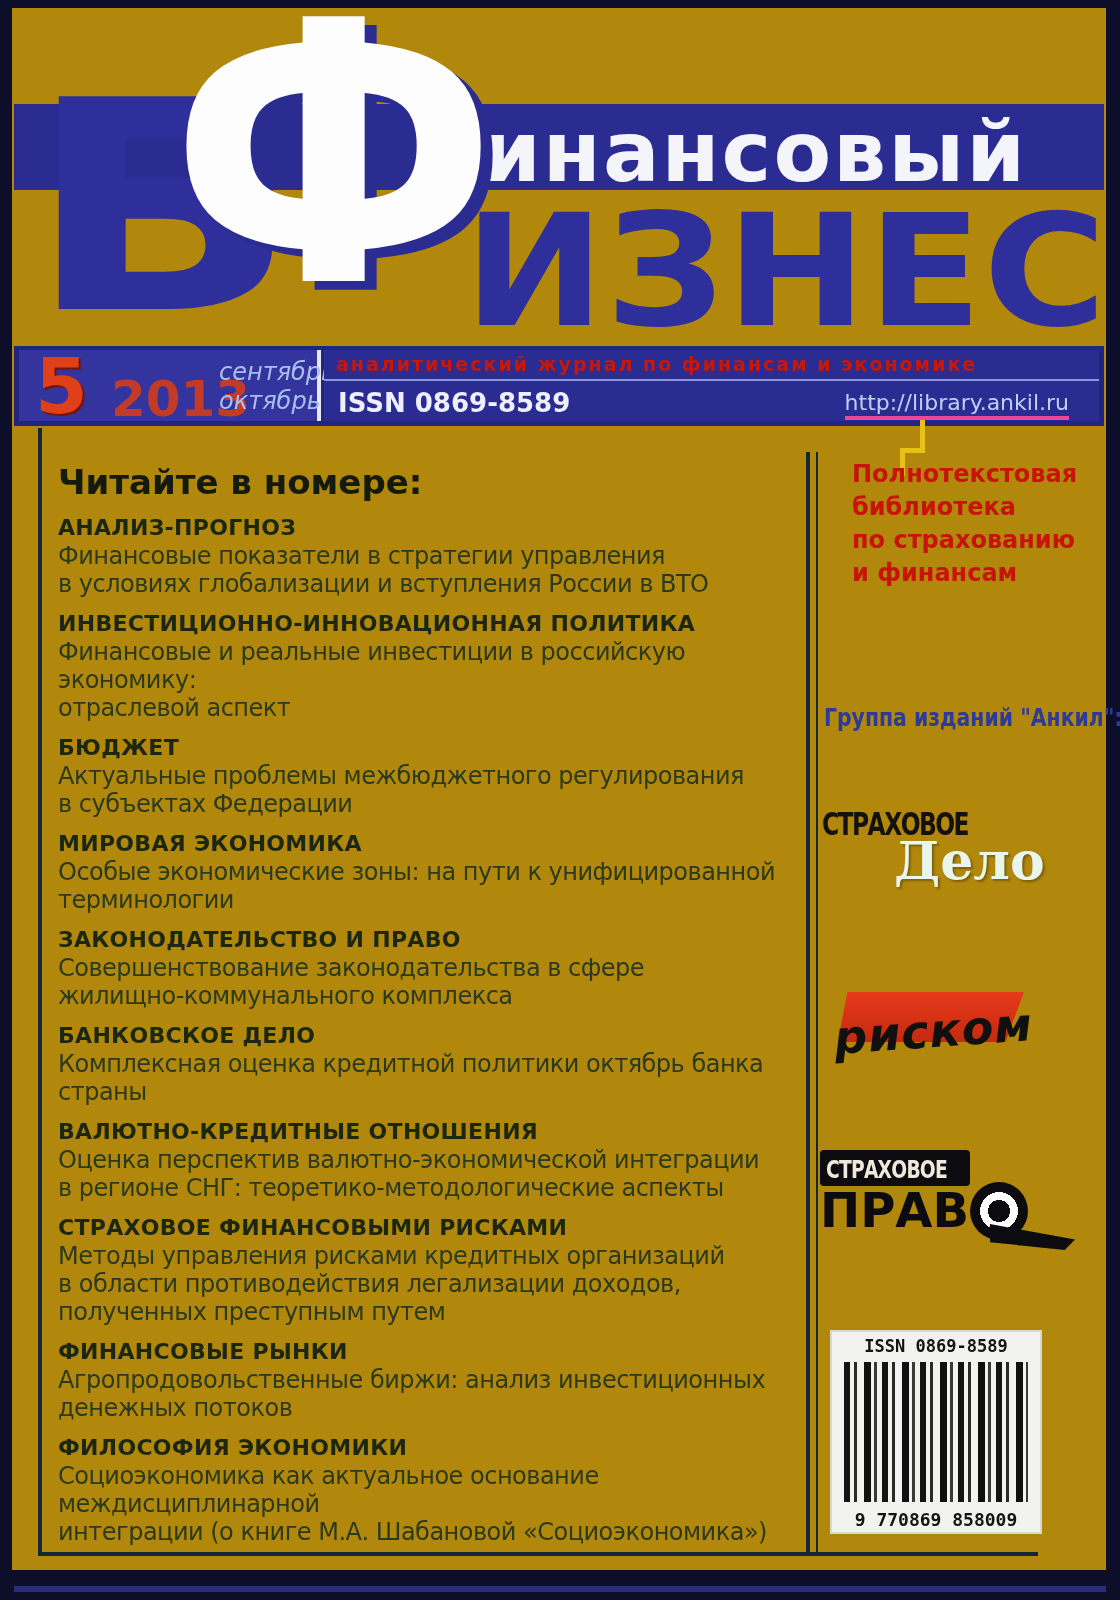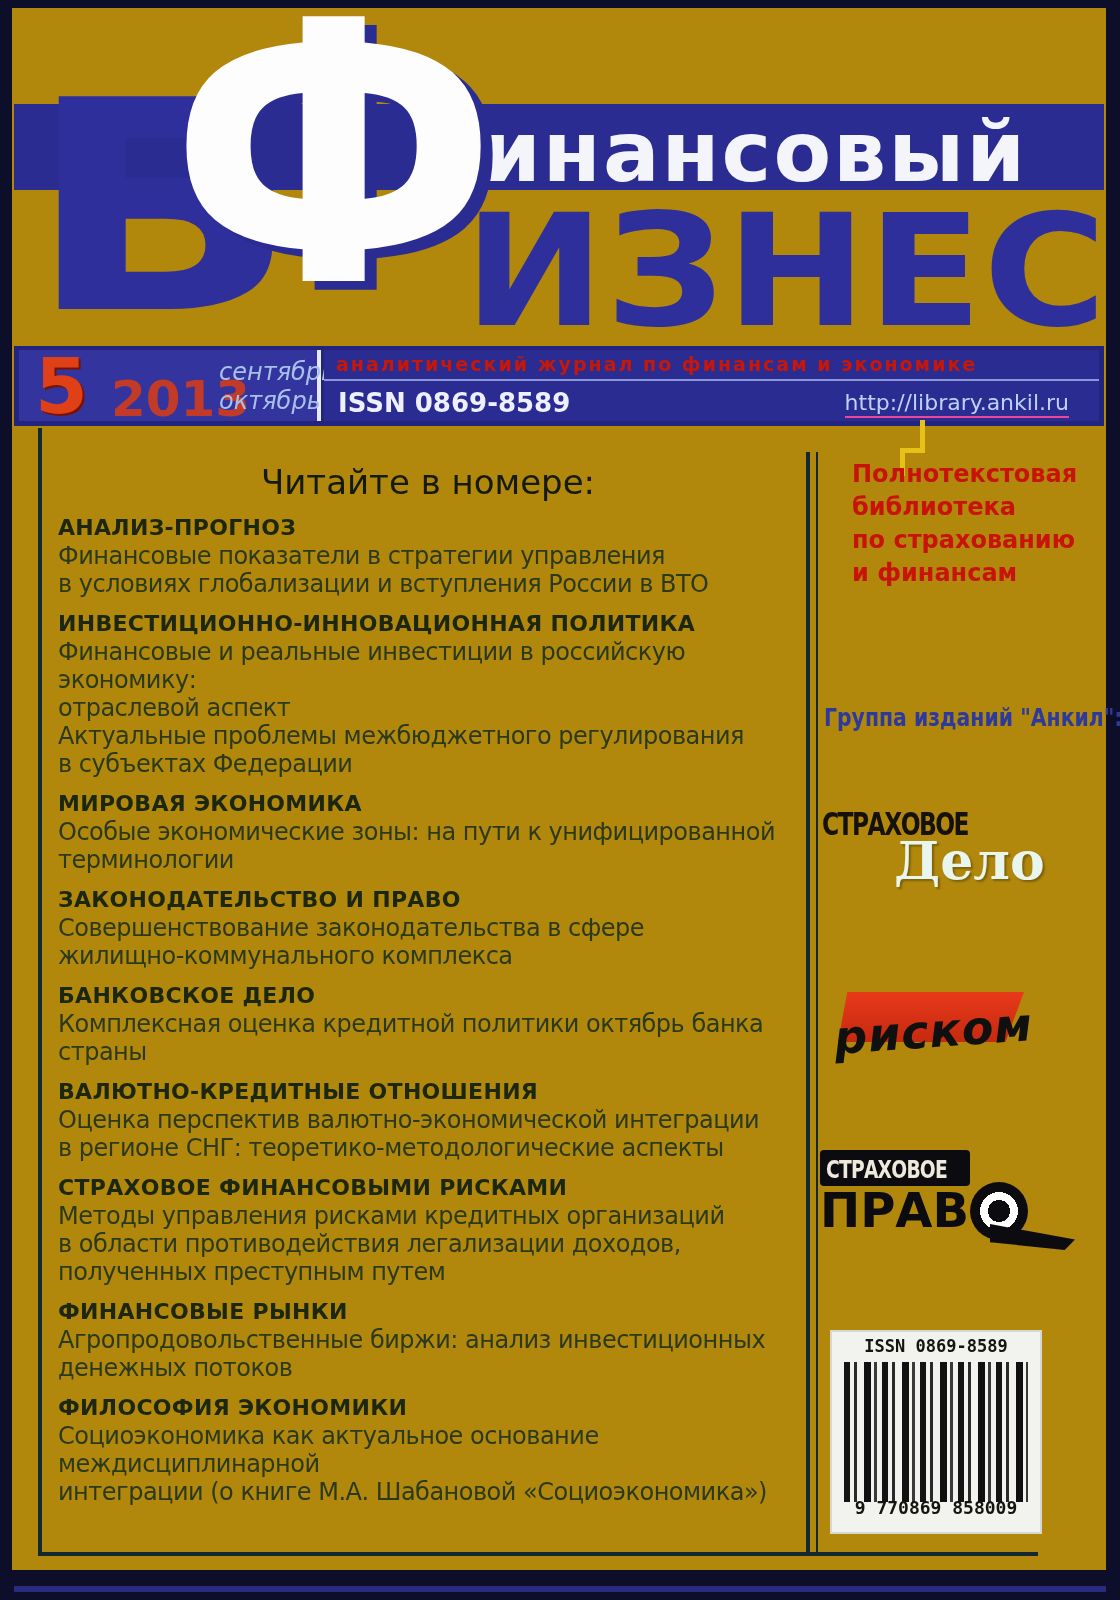--- a/index.html
+++ b/index.html
@@ -26,35 +26,35 @@
         text-shadow:2px 2px 0 #7a1200;}
   .year{position:absolute;left:92px;top:12px;font-weight:bold;font-size:50px;color:#c23a28;margin-top:8px;}
   .months{position:absolute;left:200px;top:8px;font-style:italic;font-size:24px;line-height:29px;
           color:#a8c0ec;}
   .right-box{position:absolute;left:310px;right:5px;top:4px;bottom:5px;background:#2b2c92;}
   .tagline{position:absolute;left:12px;top:3px;right:4px;font-weight:bold;font-size:19px;
            color:#c61708;letter-spacing:2px;white-space:nowrap;overflow:hidden;}
   .divline{position:absolute;left:0;right:0;top:29px;height:2px;background:#8b97d8;}
   .issn{position:absolute;left:14px;top:38px;font-weight:bold;font-size:26px;color:#eef0ff;}
   .url{position:absolute;right:30px;top:40px;font-size:22px;color:#bcd2f4;
-       border-bottom:2px solid #ec4899;padding-bottom:1px;}
+       border-bottom:4px solid #ec4899;padding-bottom:1px;}
   
   .conn{position:absolute;background:#e6c117;}
   .conn-v1{left:908px;top:412px;width:5px;height:32px;}
   .conn-h {left:888px;top:440px;width:25px;height:5px;}
   .conn-v2{left:888px;top:440px;width:5px;height:28px;}
   
   .rule{position:absolute;background:#132832;}
   .rule-left{left:26px;top:420px;width:4px;height:1128px;}
   .rule-bottom{left:26px;top:1544px;width:1000px;height:4px;}
   .rule-div1{left:794px;top:444px;width:4px;height:1100px;}
   .rule-div2{left:804px;top:444px;width:2px;height:1100px;}
   
   .toc{position:absolute;left:46px;top:454px;width:740px;color:#243014;}
-  .toc-h1{font-weight:normal;font-size:34px;color:#141a0c;margin:0 0 8px 0;text-align:center;}
+  .toc-h1{font-weight:bold;font-size:34px;color:#141a0c;margin:0 0 8px 0;}
   .sec-title{font-weight:bold;font-size:22px;line-height:28px;color:#1c2711;
              letter-spacing:0.3px;margin-top:12px;}
   .sec-line{font-size:24px;line-height:28px;color:#2b3a1c;letter-spacing:-0.5px;}
   
   .lib-note{position:absolute;left:840px;top:450px;font-weight:bold;font-size:24px;
             line-height:33px;color:#c81408;}
   .group-label{position:absolute;left:812px;top:696px;font-weight:bold;font-size:24px;
                color:#2c3a9e;white-space:nowrap;transform:scaleX(0.85);transform-origin:left;}
   
   .logo-delo{position:absolute;left:810px;top:798px;width:230px;height:96px;}
@@ -82,21 +82,21 @@
   .pravo-swoosh{position:absolute;left:170px;top:74px;width:85px;height:26px;background:#0c0c10;
              clip-path:polygon(0 0,100% 60%,88% 100%,0 70%);}
   
   .barcode{position:absolute;left:818px;top:1322px;width:212px;height:204px;background:#f2f2ee;
            box-shadow:0 0 0 2px #d8d8d2 inset;}
   .bc-top{position:absolute;left:0;right:0;top:6px;text-align:center;font-family:"DejaVu Sans Mono",monospace;
           font-weight:bold;font-size:17px;color:#15150f;}
   .bc-bars{position:absolute;left:14px;right:14px;top:32px;height:140px;background:
      repeating-linear-gradient(90deg,#141414 0 6px,#f2f2ee 6px 10px,#2a2a2a 10px 13px,
      #f2f2ee 13px 20px,#101010 20px 27px,#f2f2ee 27px 30px,#3a3a3a 30px 33px,#f2f2ee 33px 38px);}
-  .bc-digits{position:absolute;left:0;right:0;bottom:16px;text-align:center;
+  .bc-digits{position:absolute;left:0;right:0;bottom:4px;text-align:center;
           font-family:"DejaVu Sans Mono",monospace;font-weight:bold;font-size:18px;color:#15150f;}
   
   .bottom-band{position:absolute;left:0;right:0;bottom:0;height:28px;background:#0d0e2a;}
   .bottom-stripe{position:absolute;left:14px;right:14px;bottom:8px;height:6px;background:#2a2b7e;}
 </style>
 </head>
 <body>
 
 <div class="cover">
   <div class="paper">
@@ -139,20 +139,21 @@
       <div class="toc-h1">Читайте в номере:</div>
 
       <div class="sec-title">АНАЛИЗ-ПРОГНОЗ</div>
       <div class="sec-line">Финансовые показатели в стратегии управления</div>
       <div class="sec-line">в условиях глобализации и вступления России в ВТО</div>
 
       <div class="sec-title">ИНВЕСТИЦИОННО-ИННОВАЦИОННАЯ ПОЛИТИКА</div>
       <div class="sec-line">Финансовые и реальные инвестиции в российскую экономику:</div>
       <div class="sec-line">отраслевой аспект</div>
 
+      <div class="sec-title">БЮДЖЕТ</div>
       <div class="sec-line">Актуальные проблемы межбюджетного регулирования</div>
       <div class="sec-line">в субъектах Федерации</div>
 
       <div class="sec-title">МИРОВАЯ ЭКОНОМИКА</div>
       <div class="sec-line">Особые экономические зоны: на пути к унифицированной</div>
       <div class="sec-line">терминологии</div>
 
       <div class="sec-title">ЗАКОНОДАТЕЛЬСТВО И ПРАВО</div>
       <div class="sec-line">Совершенствование законодательства в сфере</div>
       <div class="sec-line">жилищно-коммунального комплекса</div>

